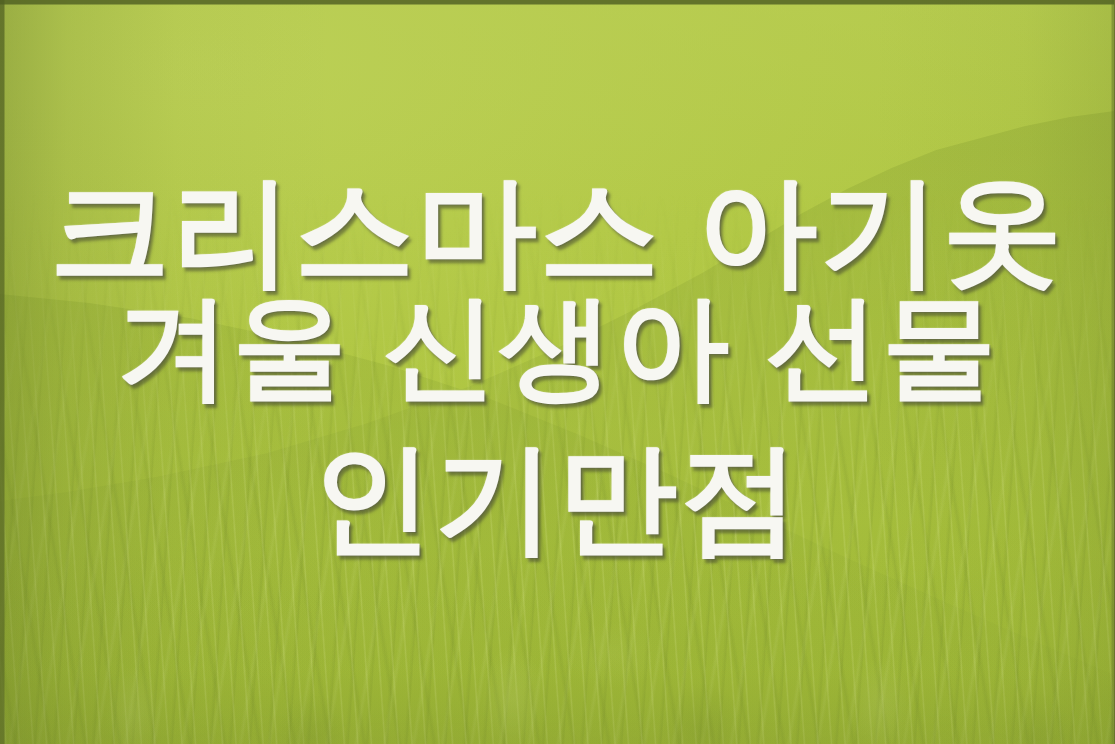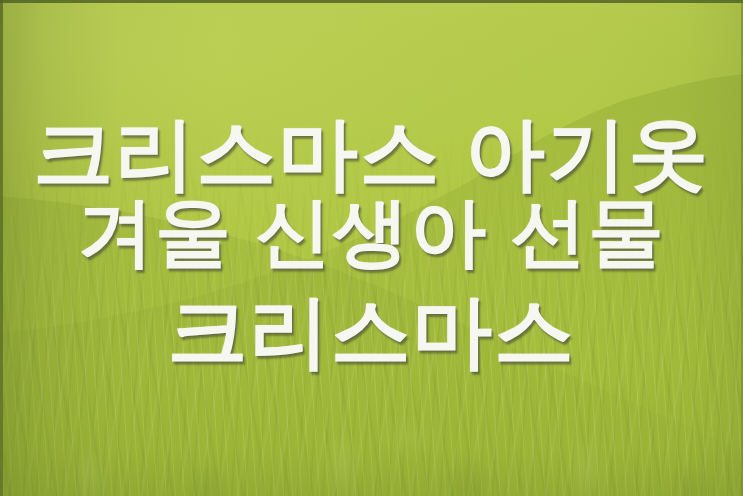--- a/index.html
+++ b/index.html
@@ -161,16 +161,16 @@
   <div class="layer shade-right"></div>
   <div class="layer shade-bottom"></div>
 
   <div class="edge-top"></div>
   <div class="edge-left"></div>
   <div class="edge-right"></div>
 
   <div class="headline">
     <div class="line line-2">크리스마스 아기옷</div>
     <div class="line line-1">겨울 신생아 선물</div>
-    <div class="line line-3">크리스마스</div>
+    <div class="line line-3">인기만점</div>
   </div>
 
 </div>
 
 </body></html>

